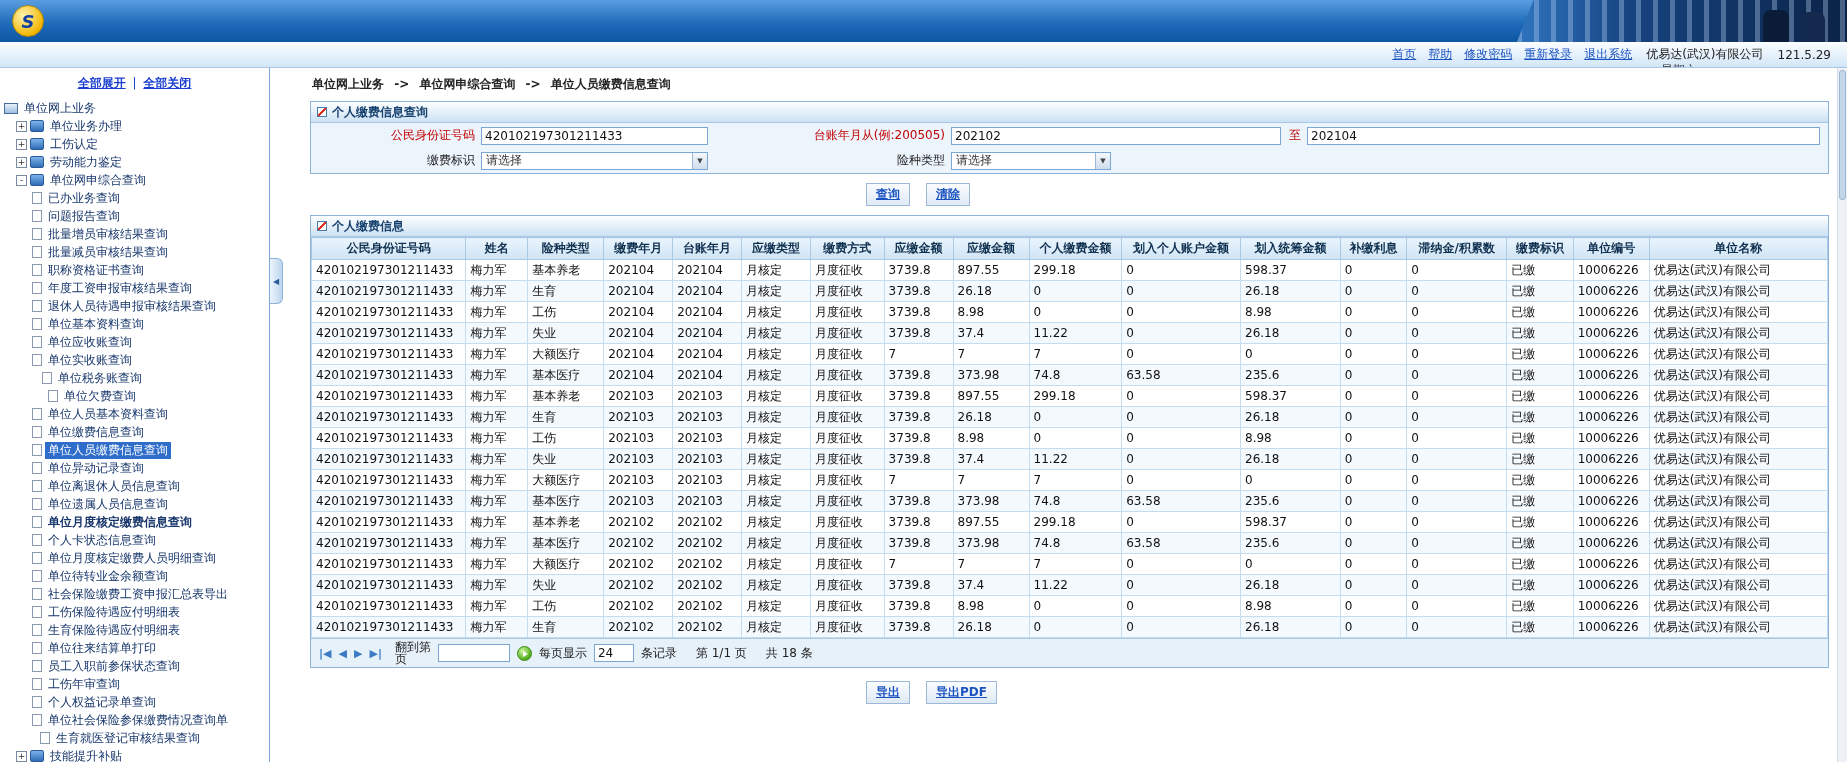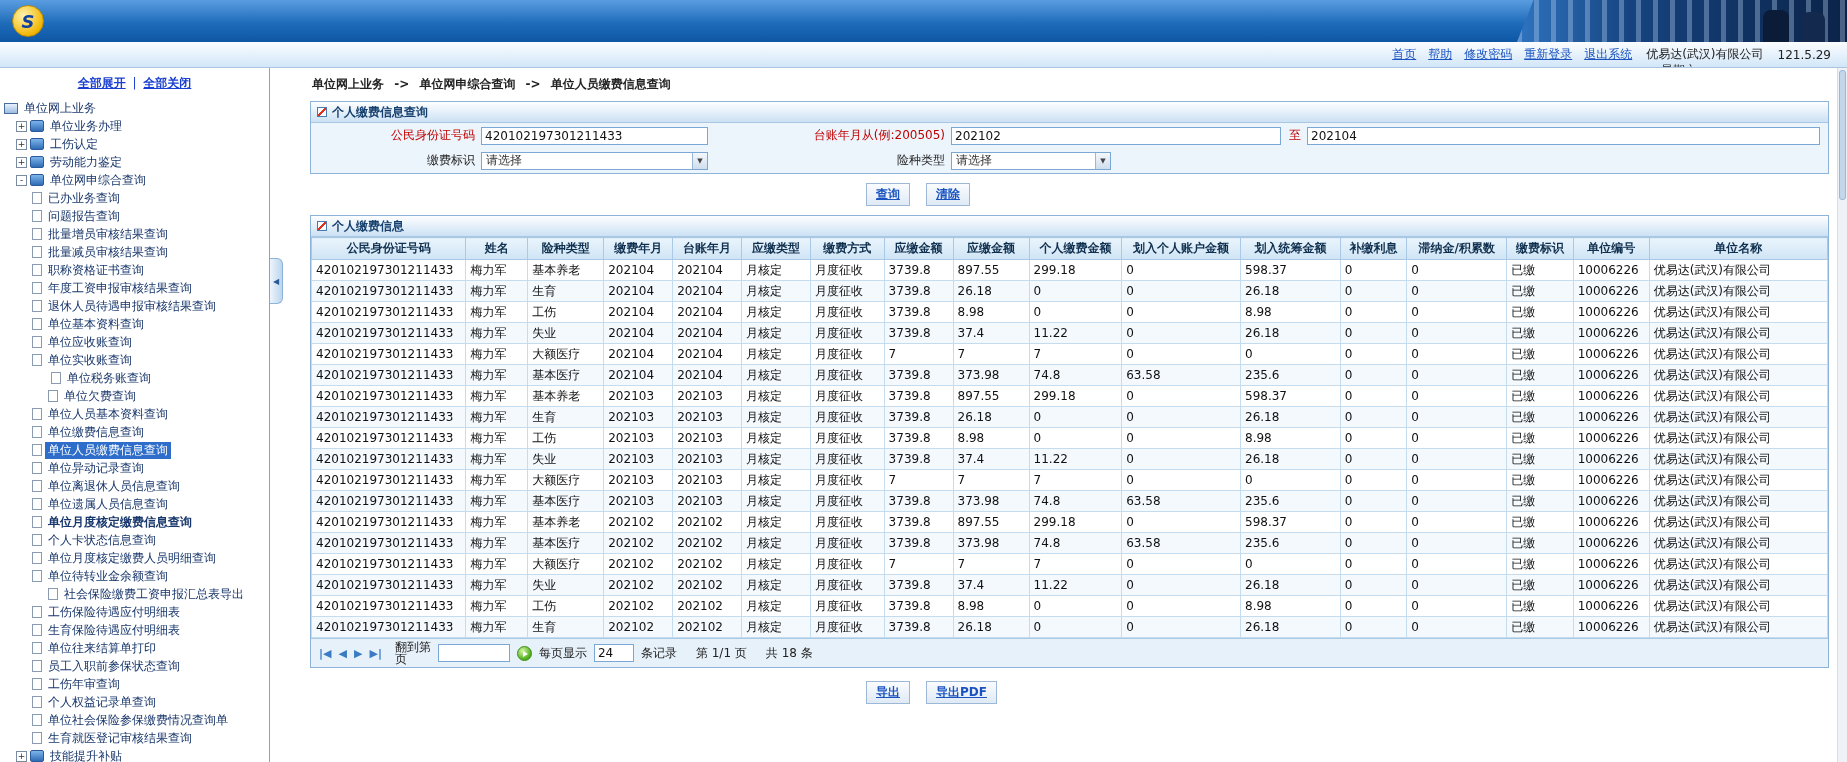--- a/index.html
+++ b/index.html
@@ -178,21 +178,21 @@
           <span class="tree-label">单位基本资料查询</span>
         </div>
         <div class="tree-row" style="padding-left: 32px;">
           <span class="node-icon icon-doc"></span>
           <span class="tree-label">单位应收账查询</span>
         </div>
         <div class="tree-row" style="padding-left: 32px;">
           <span class="node-icon icon-doc"></span>
           <span class="tree-label">单位实收账查询</span>
         </div>
-        <div class="tree-row" style="padding-left: 51px;">
+        <div class="tree-row" style="padding-left: 16px; margin-left: 26px;">
           <span class="node-icon icon-doc"></span>
           <span class="tree-label">单位税务账查询</span>
         </div>
         <div class="tree-row" style="padding-left: 48px;">
           <span class="node-icon icon-doc"></span>
           <span class="tree-label">单位欠费查询</span>
         </div>
         <div class="tree-row" style="padding-left: 32px;">
           <span class="node-icon icon-doc"></span>
           <span class="tree-label">单位人员基本资料查询</span>
@@ -226,21 +226,21 @@
           <span class="tree-label">个人卡状态信息查询</span>
         </div>
         <div class="tree-row" style="padding-left: 32px;">
           <span class="node-icon icon-doc"></span>
           <span class="tree-label">单位月度核定缴费人员明细查询</span>
         </div>
         <div class="tree-row" style="padding-left: 32px;">
           <span class="node-icon icon-doc"></span>
           <span class="tree-label">单位待转业金余额查询</span>
         </div>
-        <div class="tree-row" style="padding-left: 48px;">
+        <div class="tree-row" style="padding-left: 32px;">
           <span class="node-icon icon-doc"></span>
           <span class="tree-label">社会保险缴费工资申报汇总表导出</span>
         </div>
         <div class="tree-row" style="padding-left: 32px;">
           <span class="node-icon icon-doc"></span>
           <span class="tree-label">工伤保险待遇应付明细表</span>
         </div>
         <div class="tree-row" style="padding-left: 32px;">
           <span class="node-icon icon-doc"></span>
           <span class="tree-label">生育保险待遇应付明细表</span>
@@ -258,21 +258,21 @@
           <span class="tree-label">工伤年审查询</span>
         </div>
         <div class="tree-row" style="padding-left: 32px;">
           <span class="node-icon icon-doc"></span>
           <span class="tree-label">个人权益记录单查询</span>
         </div>
         <div class="tree-row" style="padding-left: 32px;">
           <span class="node-icon icon-doc"></span>
           <span class="tree-label">单位社会保险参保缴费情况查询单</span>
         </div>
-        <div class="tree-row" style="padding-left: 32px;">
+        <div class="tree-row" style="padding-left: 40px;">
           <span class="node-icon icon-doc"></span>
           <span class="tree-label">生育就医登记审核结果查询</span>
         </div>
         <div class="tree-row" style="padding-left: 16px;">
           <span class="toggle">+</span>
           <span class="node-icon icon-folder"></span>
           <span class="tree-label">技能提升补贴</span>
         </div>
       </div>
   </div>

